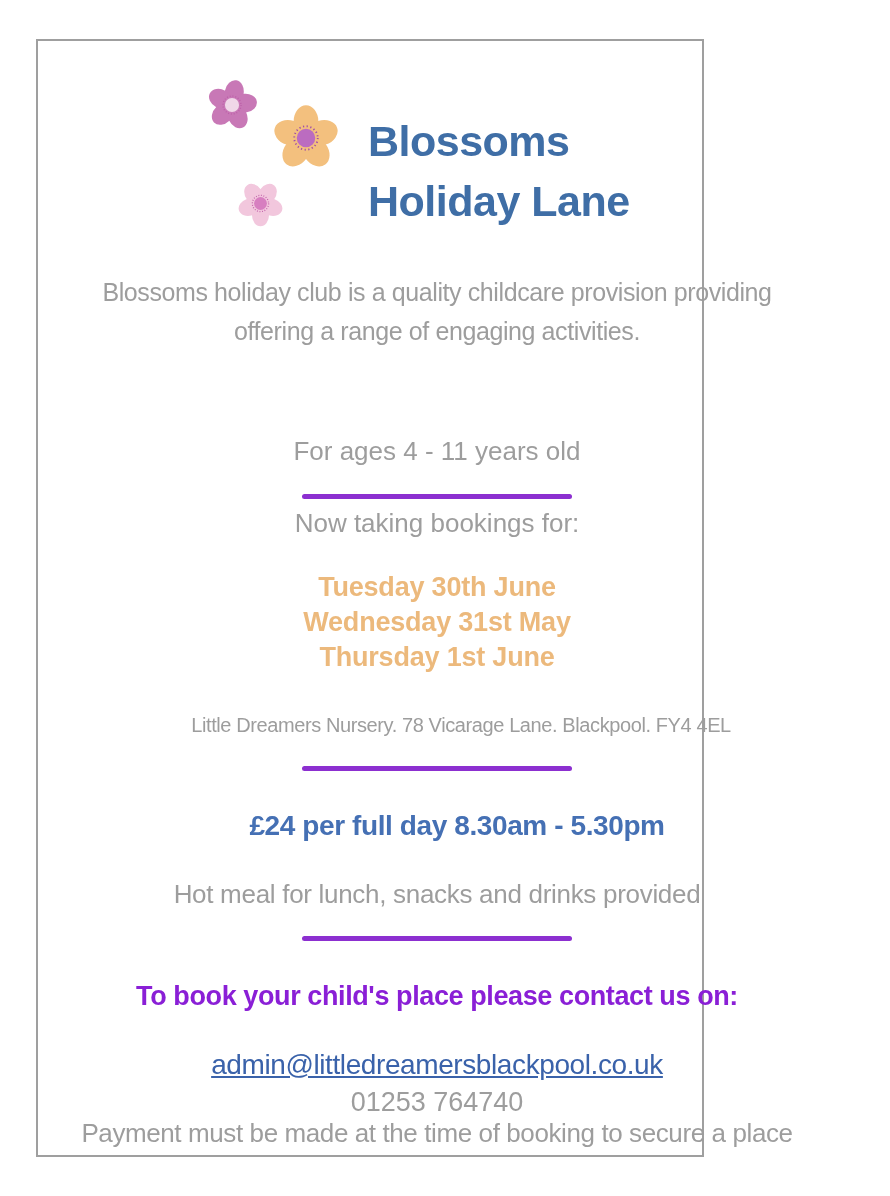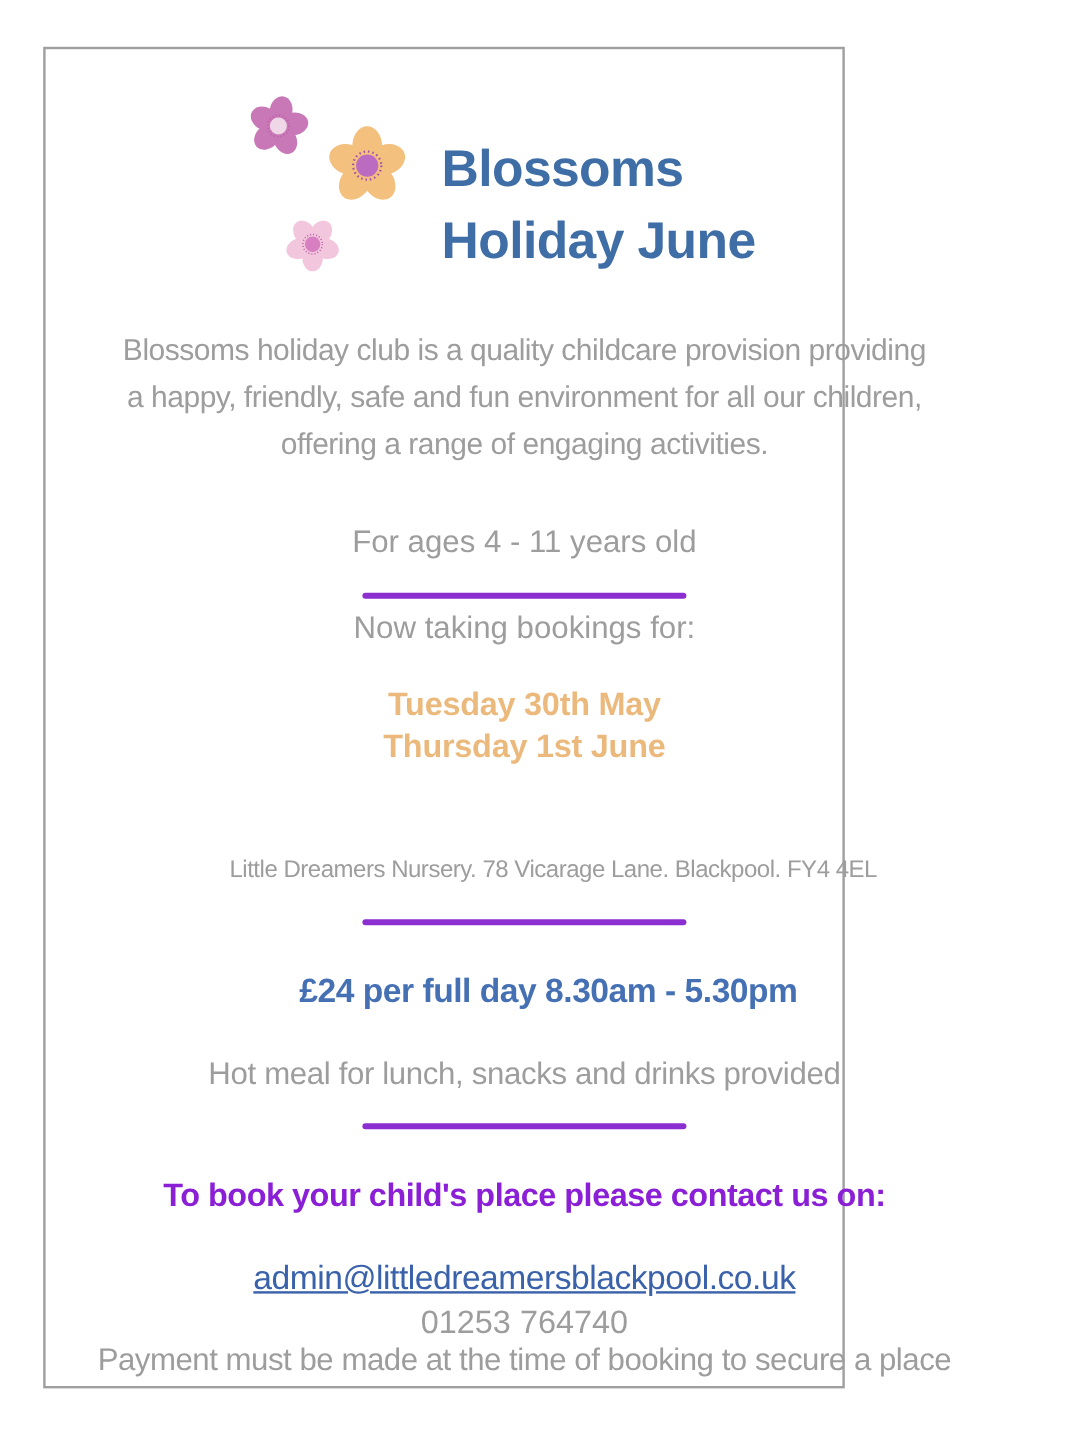--- a/index.html
+++ b/index.html
@@ -78,38 +78,38 @@
           <ellipse cx="0" cy="-27" rx="20" ry="26" fill="#f2c7dd" transform="rotate(36)"></ellipse>
           <ellipse cx="0" cy="-27" rx="20" ry="26" fill="#f2c7dd" transform="rotate(108)"></ellipse>
           <ellipse cx="0" cy="-27" rx="20" ry="26" fill="#f2c7dd" transform="rotate(180)"></ellipse>
           <ellipse cx="0" cy="-27" rx="20" ry="26" fill="#f2c7dd" transform="rotate(252)"></ellipse>
           <ellipse cx="0" cy="-27" rx="20" ry="26" fill="#f2c7dd" transform="rotate(324)"></ellipse>
           <circle r="15" fill="#d77fc0"></circle>
           <circle r="19" fill="none" stroke="#c05ca8" stroke-width="3" stroke-dasharray="2 4"></circle>
         </svg></span>
     <div class="title">
       <div>Blossoms</div>
-      <div>Holiday June</div>
+      <div>Holiday Lane</div>
     </div>
   </div>
 
   <div class="abs intro gray">
     <div class="nowrap">Blossoms holiday club is a quality childcare provision providing</div>
-    <div class="nowrap">a happy, friendly, safe and fun environment for all our children,</div>
     <div class="nowrap">offering a range of engaging activities.</div>
   </div>
 
   <div class="abs ages gray">For ages 4 - 11 years old</div>
 
   <div class="divider d1"></div>
 
   <div class="abs bookings gray">Now taking bookings for:</div>
 
   <div class="abs dates">
-    <div>Tuesday 30th May</div>
+    <div>Tuesday 30th June</div>
+    <div>Wednesday 31st May</div>
     <div>Thursday 1st June</div>
   </div>
 
   <div class="abs address gray nowrap">Little Dreamers Nursery. 78 Vicarage Lane. Blackpool. FY4 4EL</div>
 
   <div class="divider d2"></div>
 
   <div class="abs price">£24 per full day 8.30am - 5.30pm</div>
 
   <div class="abs meals gray">Hot meal for lunch, snacks and drinks provided</div>

